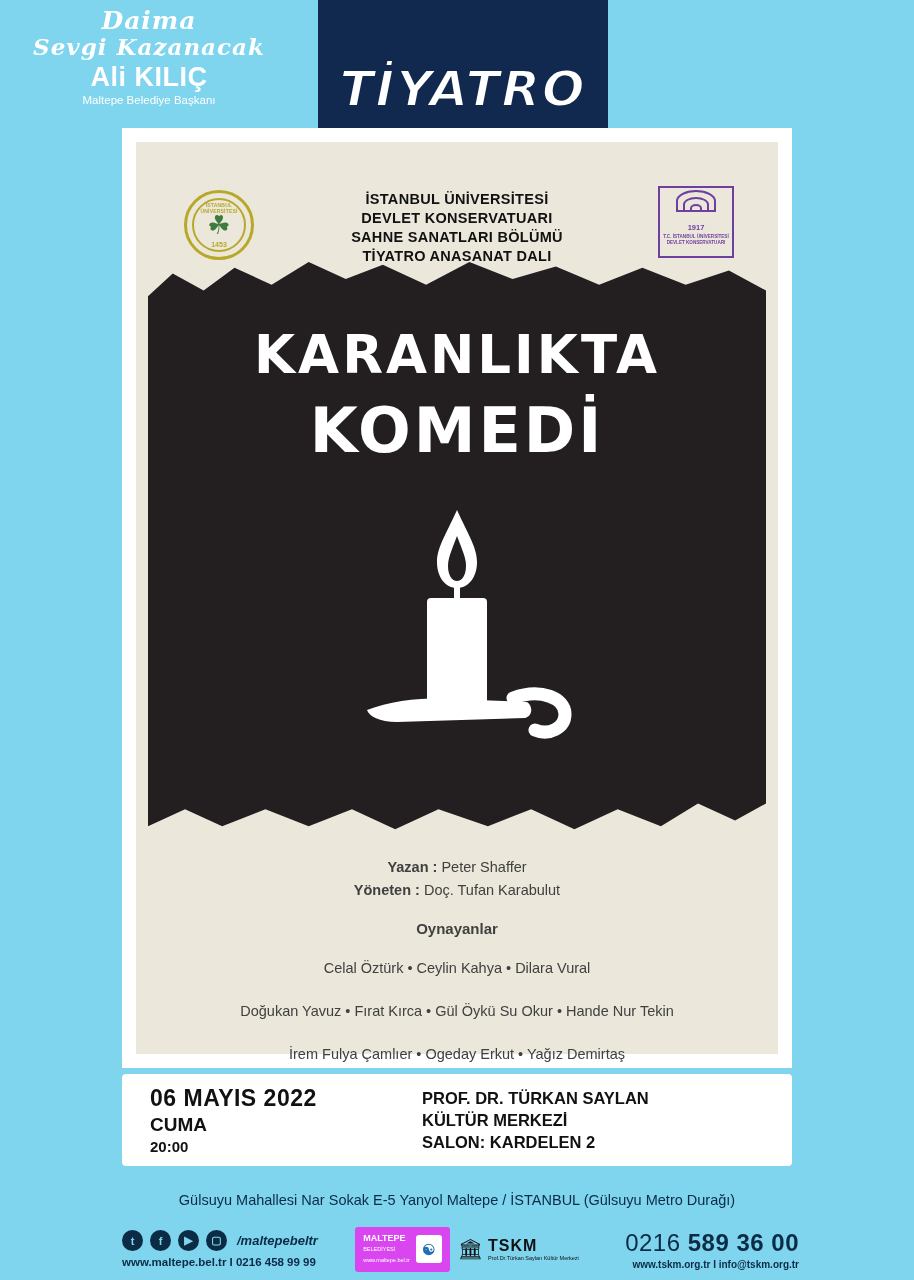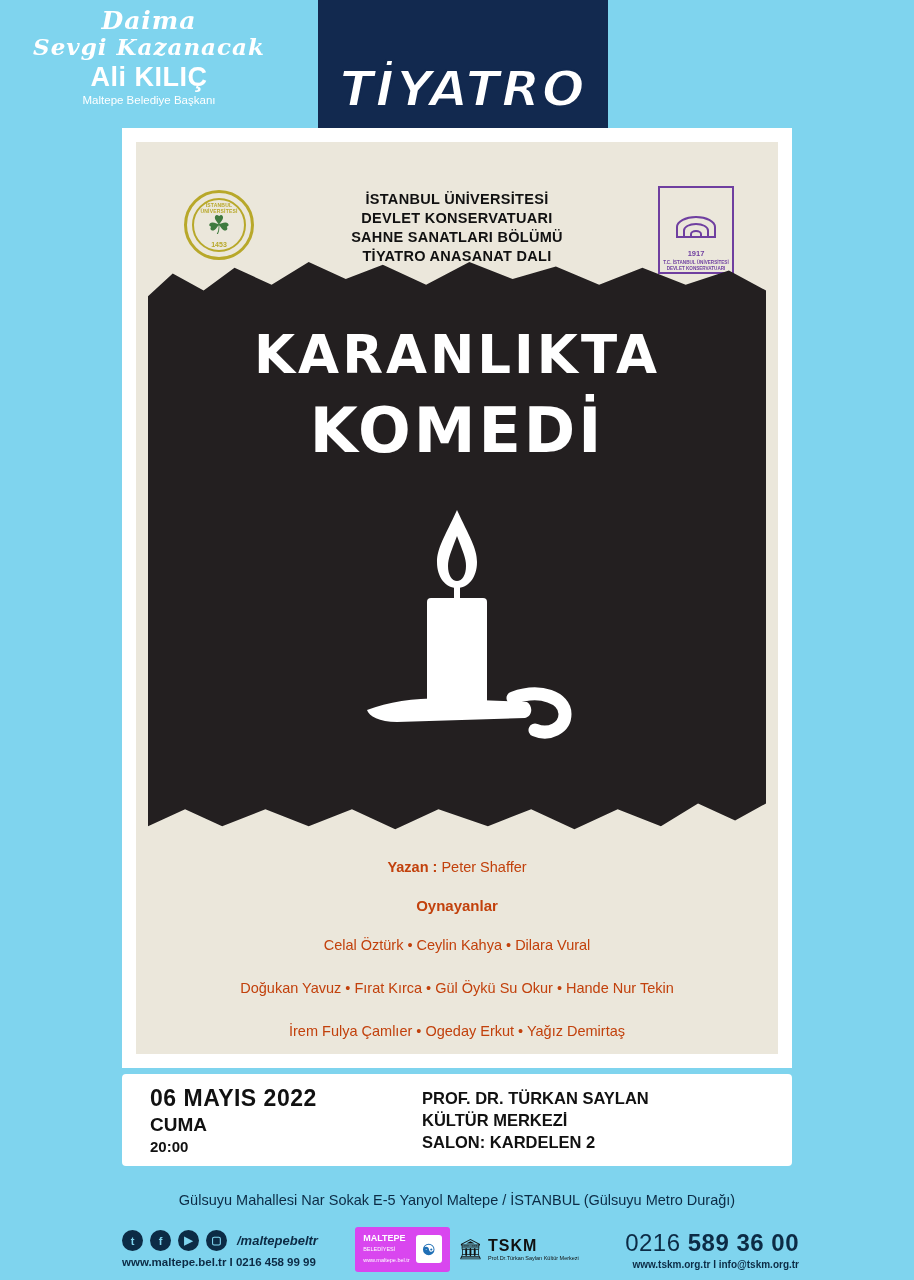--- a/index.html
+++ b/index.html
@@ -86,23 +86,23 @@
   }
   .logo-left .year {
     position: absolute; bottom: 2px; left: 0; right: 0; text-align: center;
     font-size: 7px; color: #b8a82a; font-weight: bold;
   }
   .logo-left .ringtext {
     position: absolute; top: 2px; left: 0; right: 0; text-align: center;
     font-size: 5px; color: #b8a82a; font-weight: bold; letter-spacing: .2px;
   }
   .logo-right {
-    position: absolute; right: 44px; top: 44px; width: 76px; height: 88px;
+    position: absolute; right: 44px; top: 44px; width: 76px; height: 72px;
     border: 2px solid #6f3fa0; background: #ebe7db;
-    display: flex; flex-direction: column; align-items: center; justify-content: flex-end;
+    display: flex; flex-direction: column; align-items: center; justify-content: flex-start;
   }
   .logo-right .spiral {
     width: 42px; height: 34px; position: relative;
   }
   .logo-right .spiral span {
     position: absolute; border: 2.5px solid #6f3fa0; border-radius: 50% 50% 0 0;
   }
   .logo-right .s1 { width: 40px; height: 22px; left: 1px; top: 2px; border-bottom: none; }
   .logo-right .s2 { width: 26px; height: 15px; left: 8px; top: 9px; border-bottom: none; }
   .logo-right .s3 { width: 12px; height: 8px; left: 15px; top: 16px; border-bottom: none; }
@@ -134,21 +134,21 @@
     font-family: "DejaVu Sans", sans-serif; font-weight: bold;
     font-size: 62px; letter-spacing: 3px;
   }
   
   .candle-wrap {
     position: absolute; left: 50%; top: 240px; transform: translateX(-50%);
     width: 260px; height: 240px;
   }
 
   
-  .credits { margin-top: 24px; text-align: center; color: #c2410c; }
+  .credits { margin-top: 24px; text-align: center; color: #404040; }
   .credit-line { font-size: 14.5px; line-height: 23px; }
   .credit-line b { font-weight: bold; }
   .cast-head { margin-top: 18px; font-size: 15px; font-weight: bold; }
   .cast-row { font-size: 14.5px; line-height: 23px; margin-top: 20px; }
 
   
   .info-bar {
     position: absolute; left: 122px; top: 1074px; width: 670px; height: 92px;
     background: #ffffff; border-radius: 4px;
     display: flex; align-items: center;
@@ -263,20 +263,24 @@
           <path d="M186 196 C 214 186, 238 196, 238 212 C 238 226, 222 234, 208 228" fill="none" stroke="#ffffff" stroke-width="13" stroke-linecap="round"></path>
         </svg>
       </div>
     </div>
 
     <div class="credits">
       <div class="credit-line">
         <b>Yazan :</b>
         <span>Peter Shaffer</span>
       </div>
+      <div class="credit-line">
+        <b>Yöneten :</b>
+        <span>Doç. Tufan Karabulut</span>
+      </div>
       <div class="cast-head">Oynayanlar</div>
       <div class="cast-row">Celal Öztürk  •  Ceylin Kahya  •  Dilara Vural</div>
       <div class="cast-row">Doğukan Yavuz  •  Fırat Kırca  •  Gül Öykü Su Okur  •  Hande Nur Tekin</div>
       <div class="cast-row">İrem Fulya Çamlıer  •  Ogeday Erkut  •  Yağız Demirtaş</div>
     </div>
 
   </div>
 </div>
 
 <div class="info-bar">

